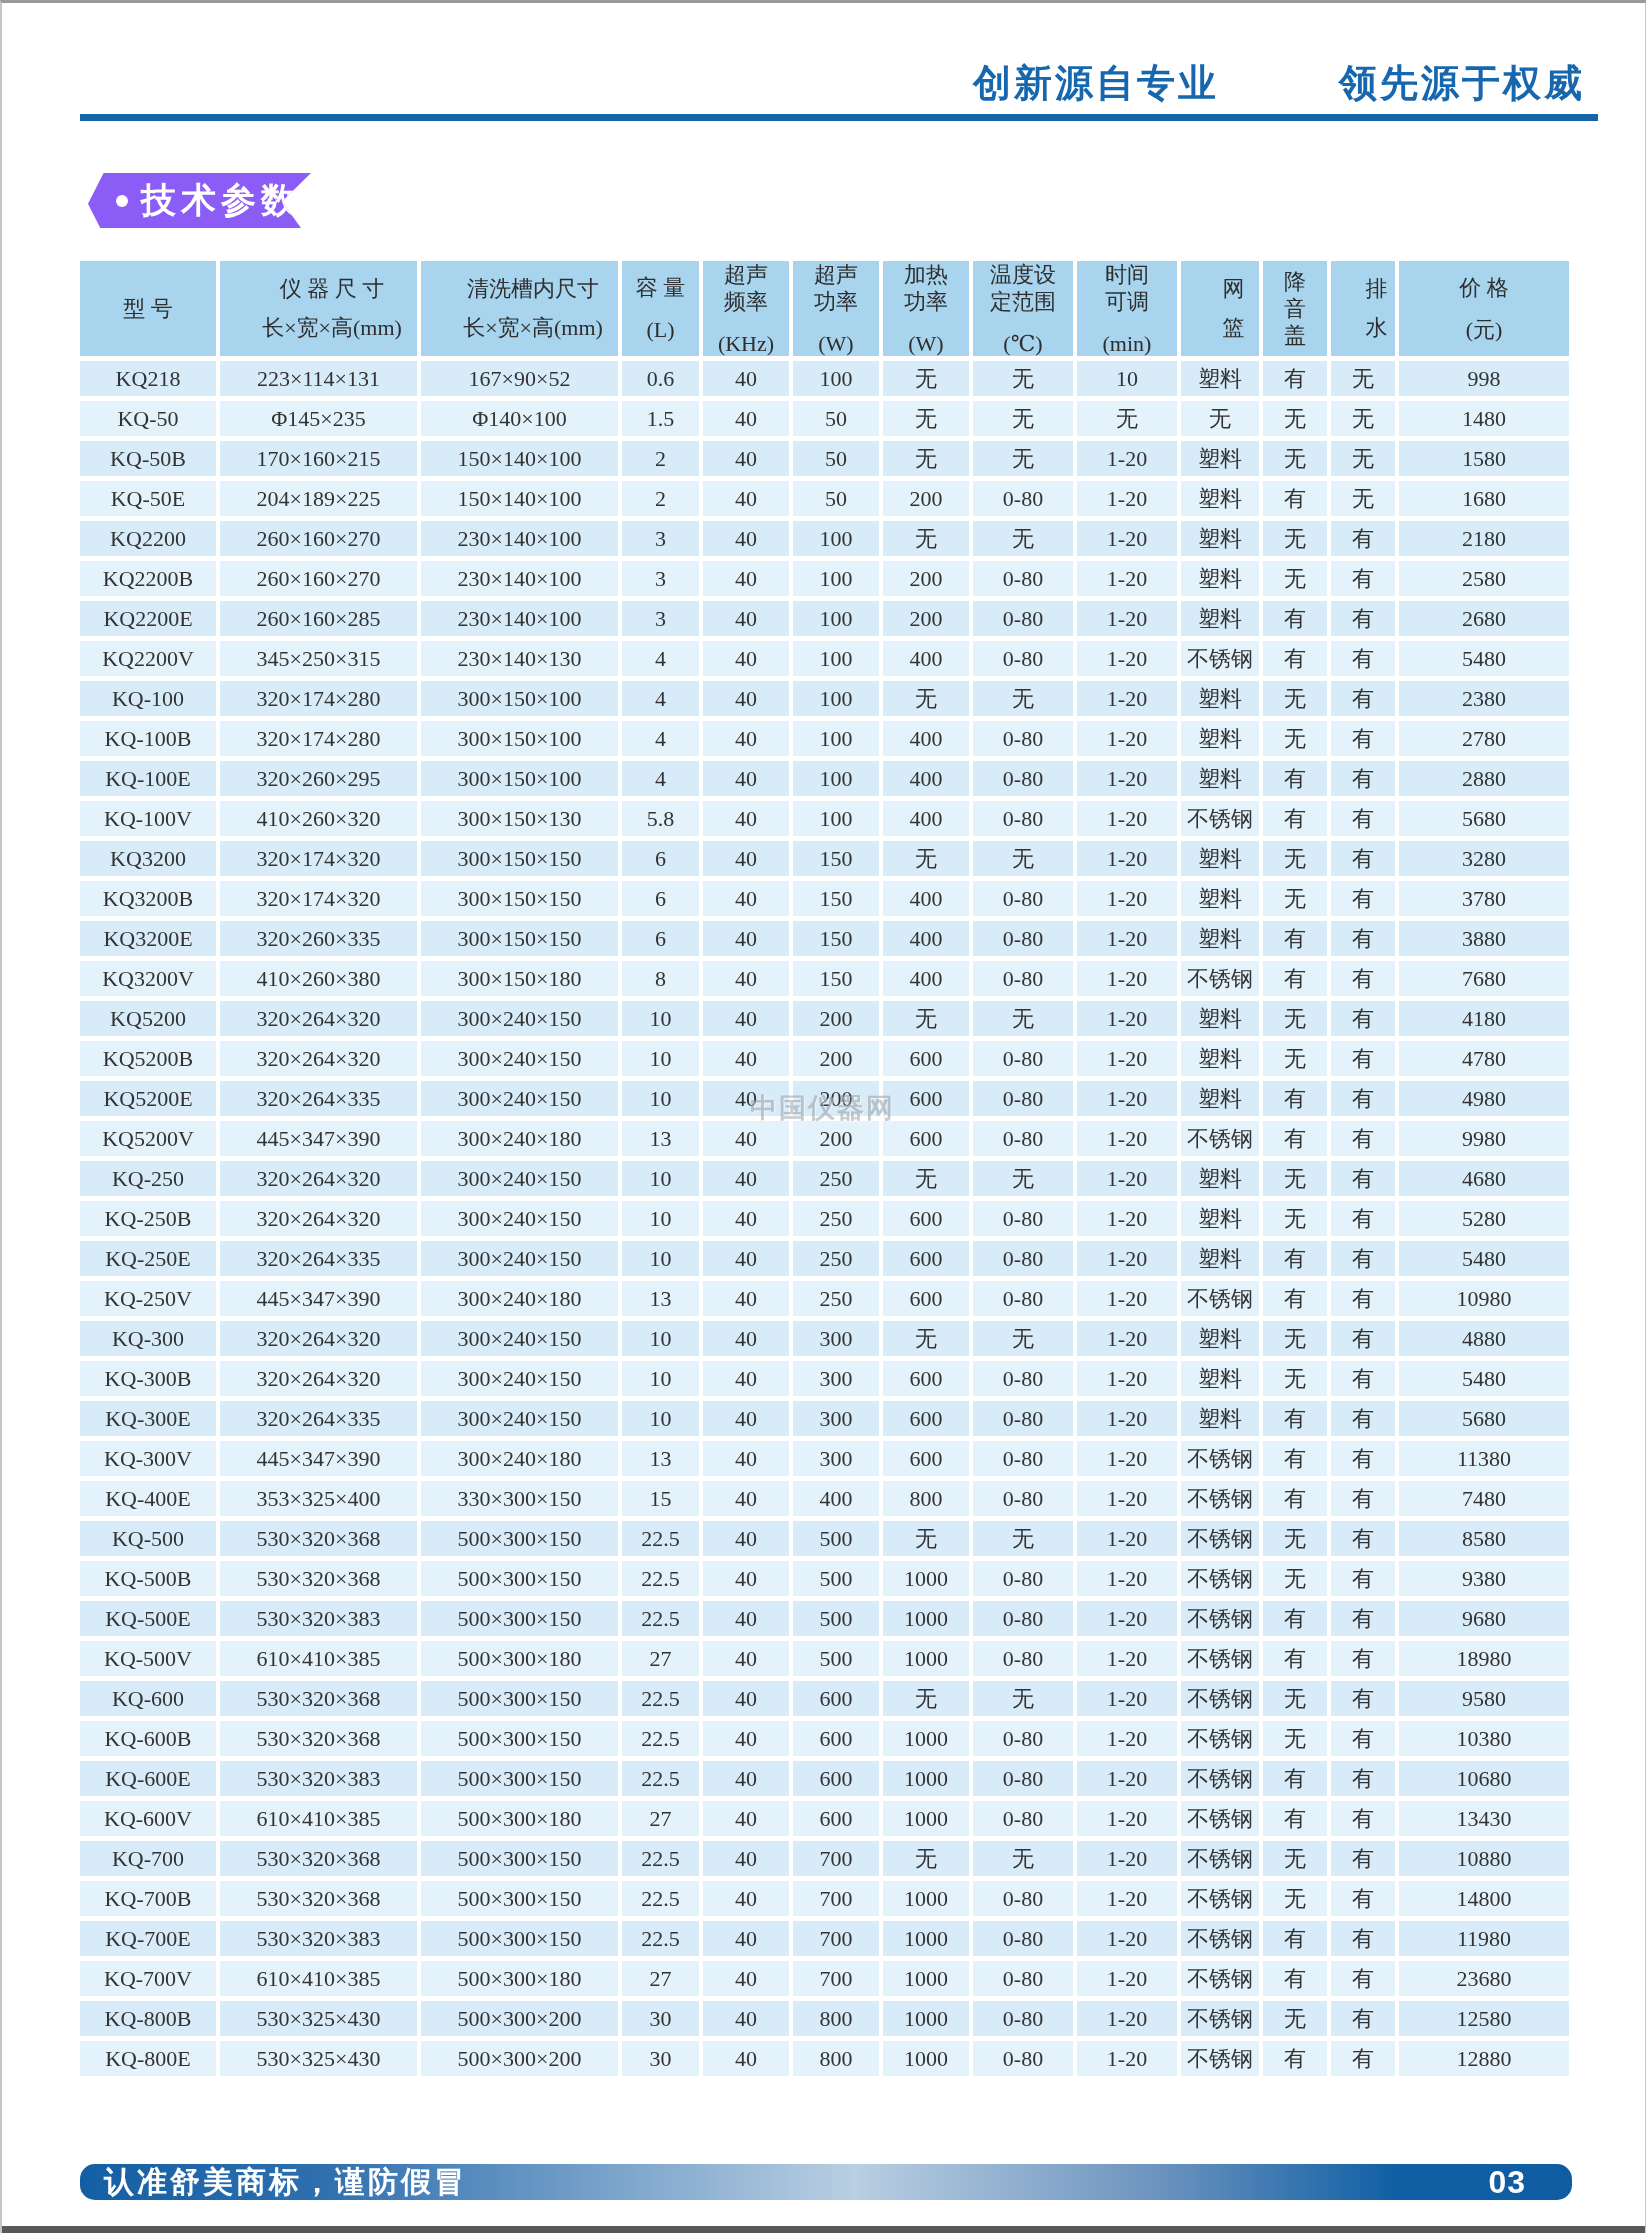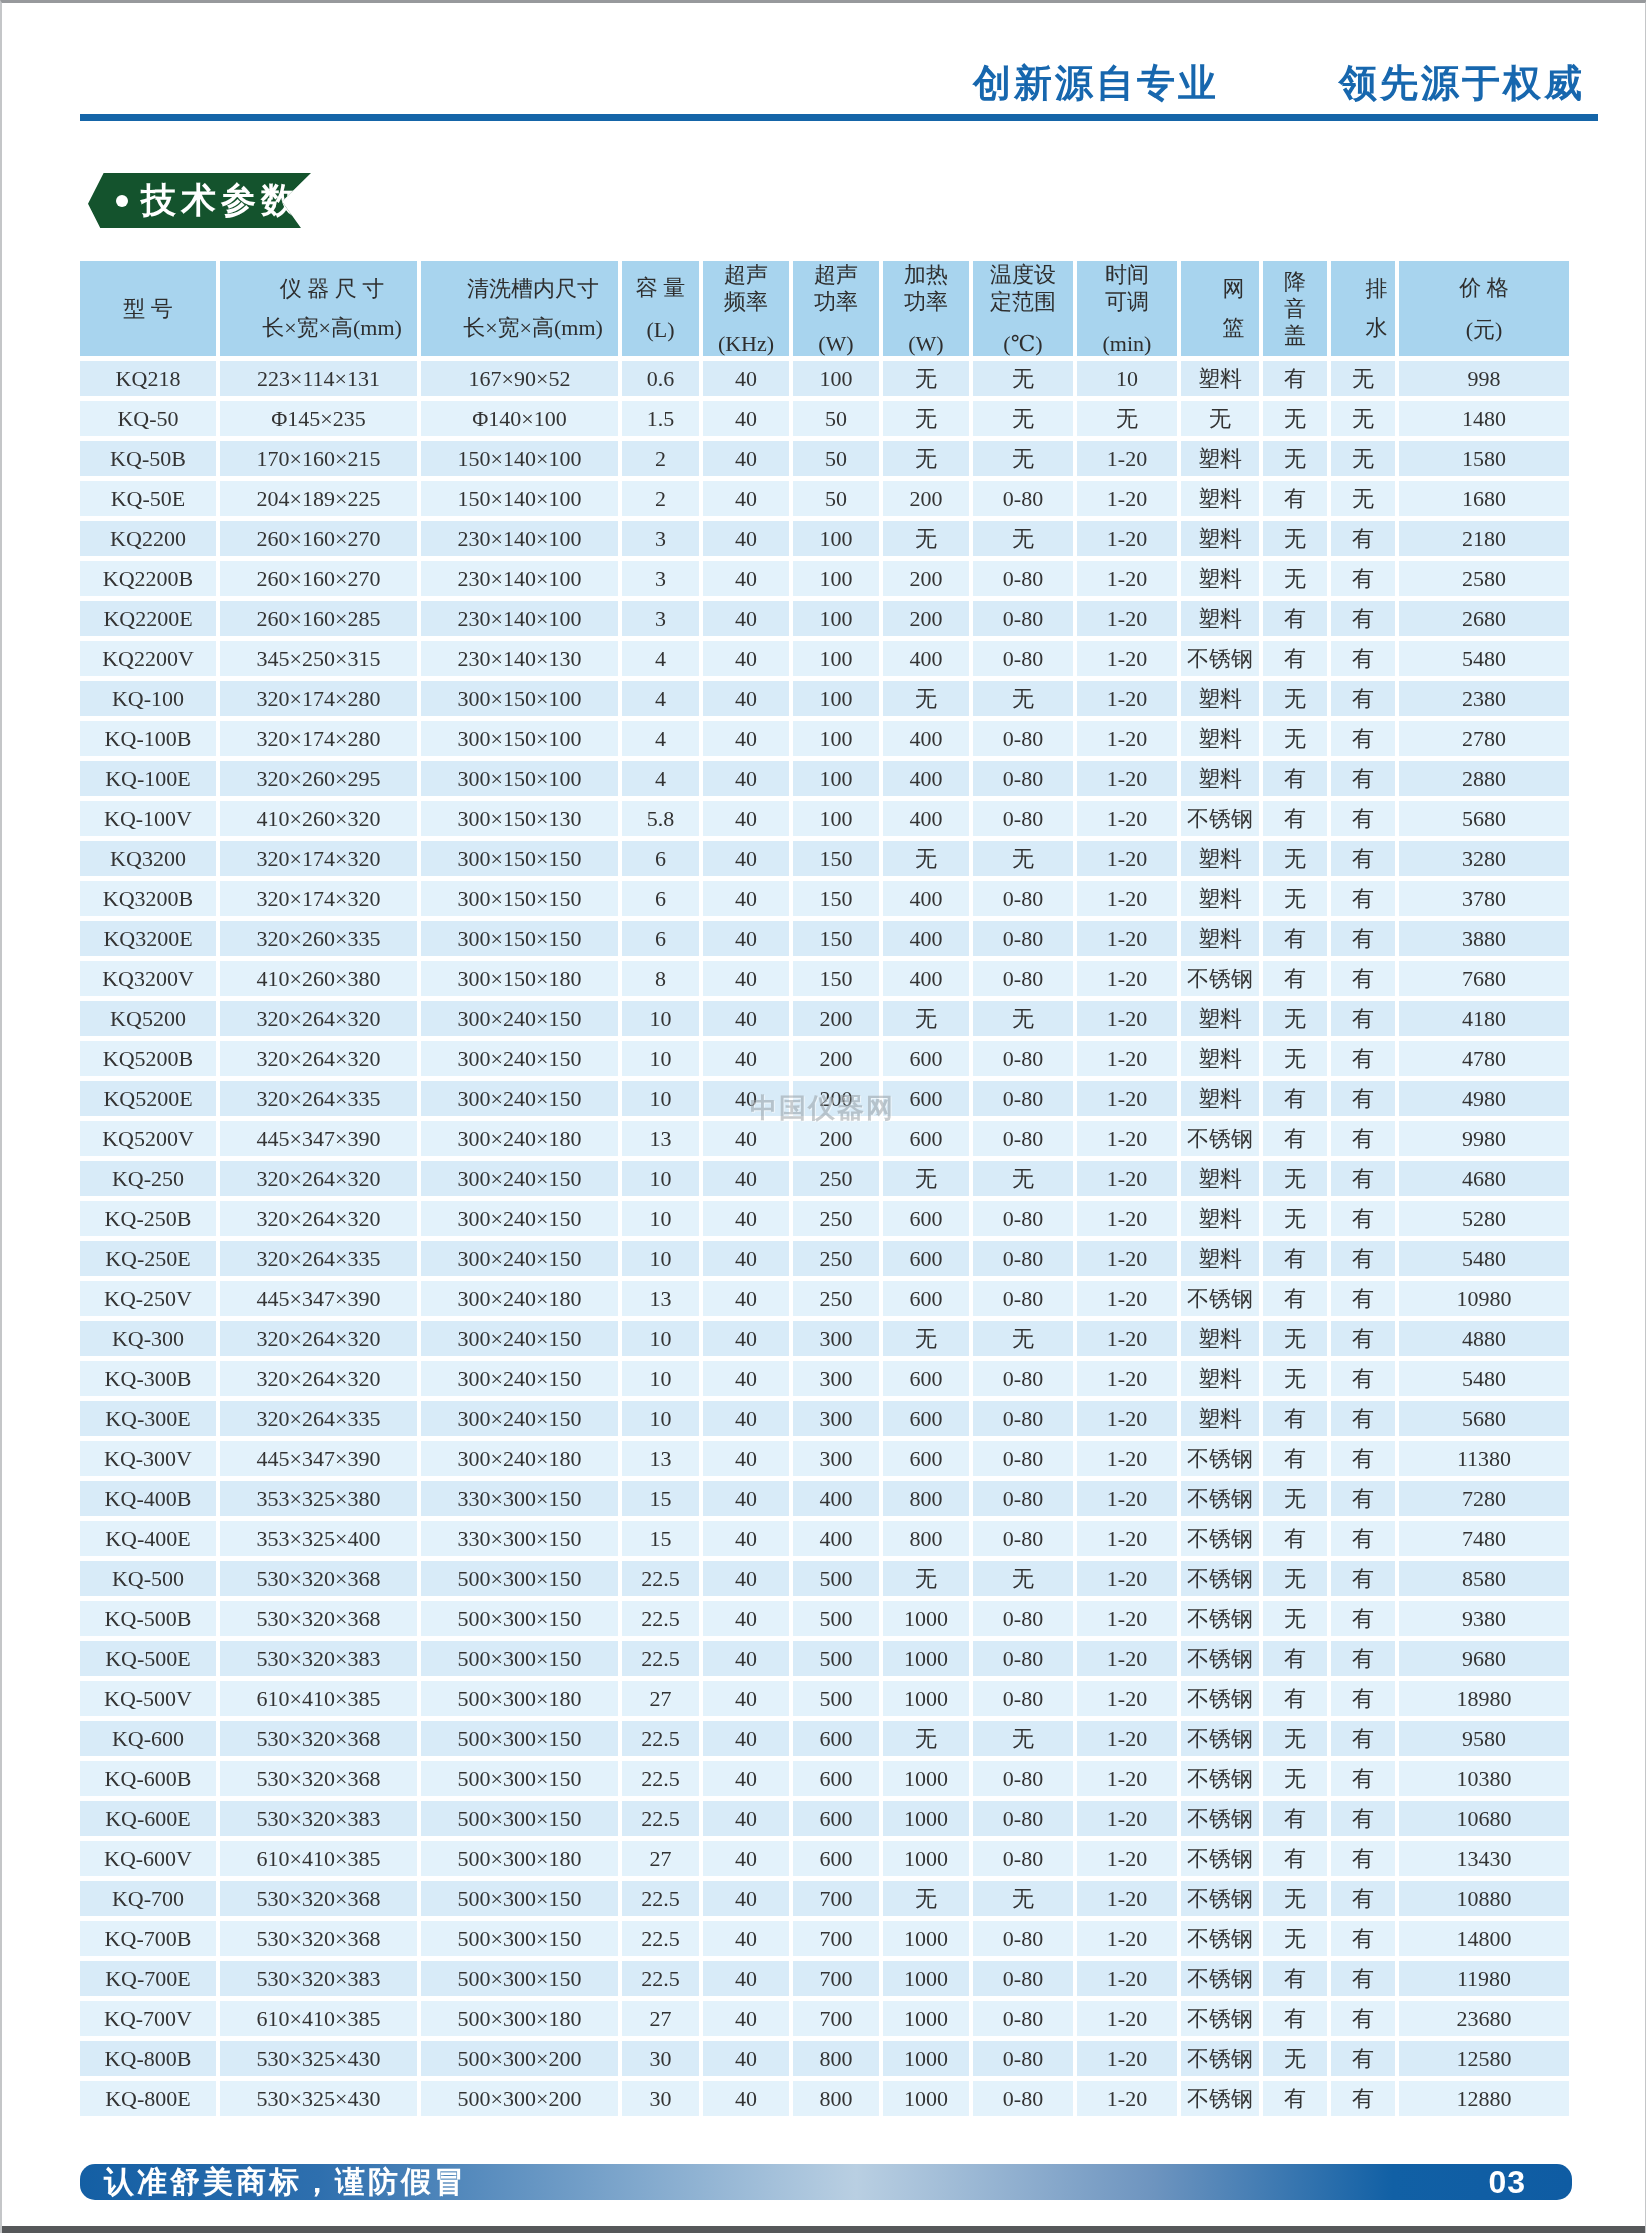--- a/index.html
+++ b/index.html
@@ -11,21 +11,21 @@
   }
   
   .top-slogan {
     position:absolute; top:55px; right:60px; display:flex; gap:120px;
     color:#1767ae; font-weight:bold; font-size:38px; letter-spacing:3px; white-space:nowrap;
   }
   .header-rule { position:absolute; left:78px; top:111px; width:1518px; height:7px; background:#1565a8; }
   
   .section-badge {
     position:absolute; left:86px; top:170px; width:223px; height:55px;
-    background:#14532d; color:#fff; display:flex; align-items:center;
+    background:#8b5cf6; color:#fff; display:flex; align-items:center;
     clip-path:polygon(7% 0, 100% 0, 87% 52%, 95.5% 100%, 5.5% 100%, 0 56%);
   }
   .badge-dot { width:12px; height:12px; border-radius:50%; background:#fff; margin-left:28px; flex:0 0 auto; }
   .badge-text { font-size:35px; font-weight:bold; letter-spacing:5px; margin-left:13px; }
   
   .spec-table-wrap { position:absolute; left:74px; top:253px; }
   table.spec {
     border-collapse:separate; border-spacing:4px 5px; table-layout:fixed;
     font-family:"Liberation Serif","DejaVu Serif",serif;
   }
@@ -591,35 +591,20 @@
             <td>40</td>
             <td>300</td>
             <td>600</td>
             <td>0-80</td>
             <td>1-20</td>
             <td>不锈钢</td>
             <td>有</td>
             <td>有</td>
             <td>11380</td>
           </tr>
-          <tr>
-            <td>KQ-400B</td>
-            <td>353×325×380</td>
-            <td>330×300×150</td>
-            <td>15</td>
-            <td>40</td>
-            <td>400</td>
-            <td>800</td>
-            <td>0-80</td>
-            <td>1-20</td>
-            <td>不锈钢</td>
-            <td>无</td>
-            <td>有</td>
-            <td>7280</td>
-          </tr>
           <tr class="alt">
             <td>KQ-400E</td>
             <td>353×325×400</td>
             <td>330×300×150</td>
             <td>15</td>
             <td>40</td>
             <td>400</td>
             <td>800</td>
             <td>0-80</td>
             <td>1-20</td>

